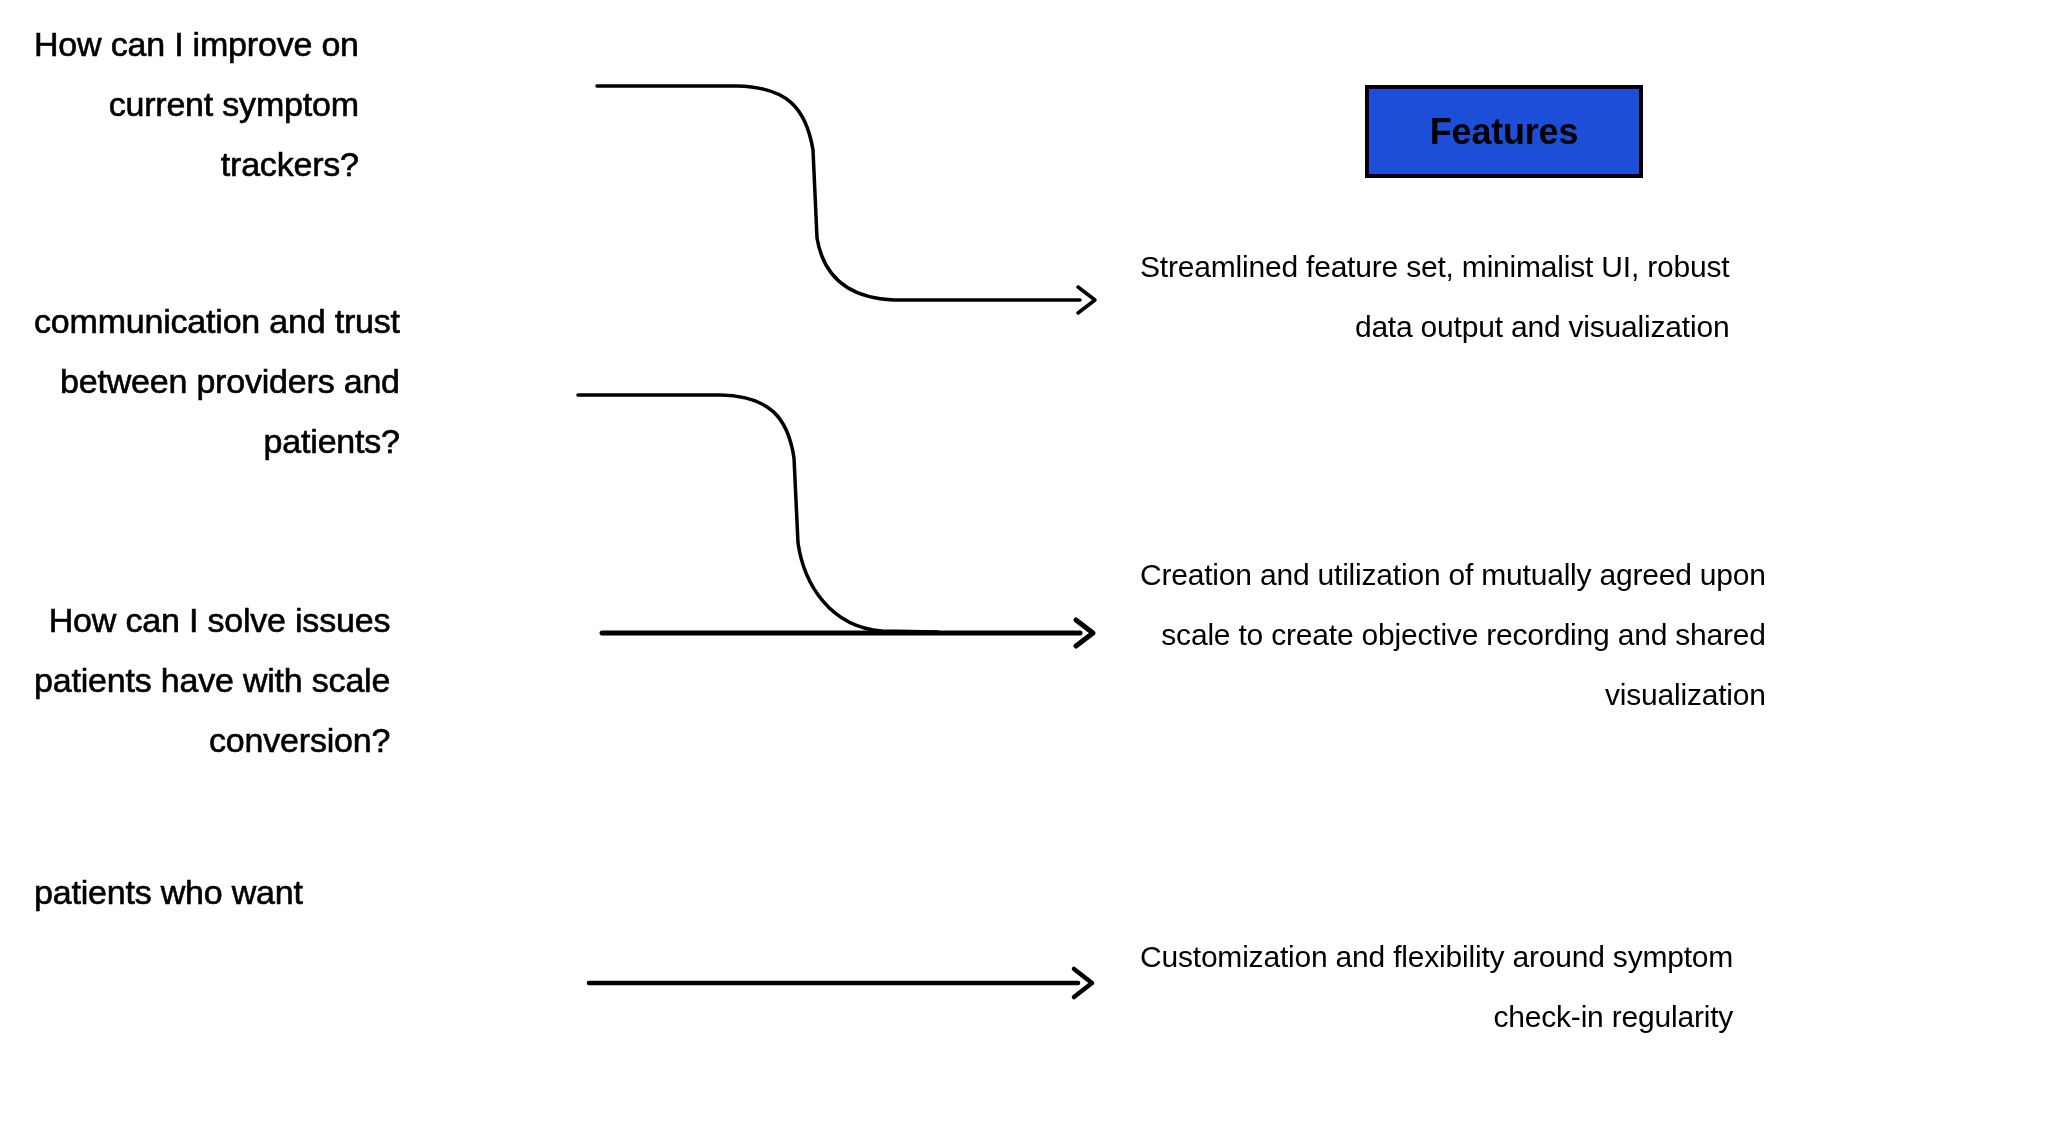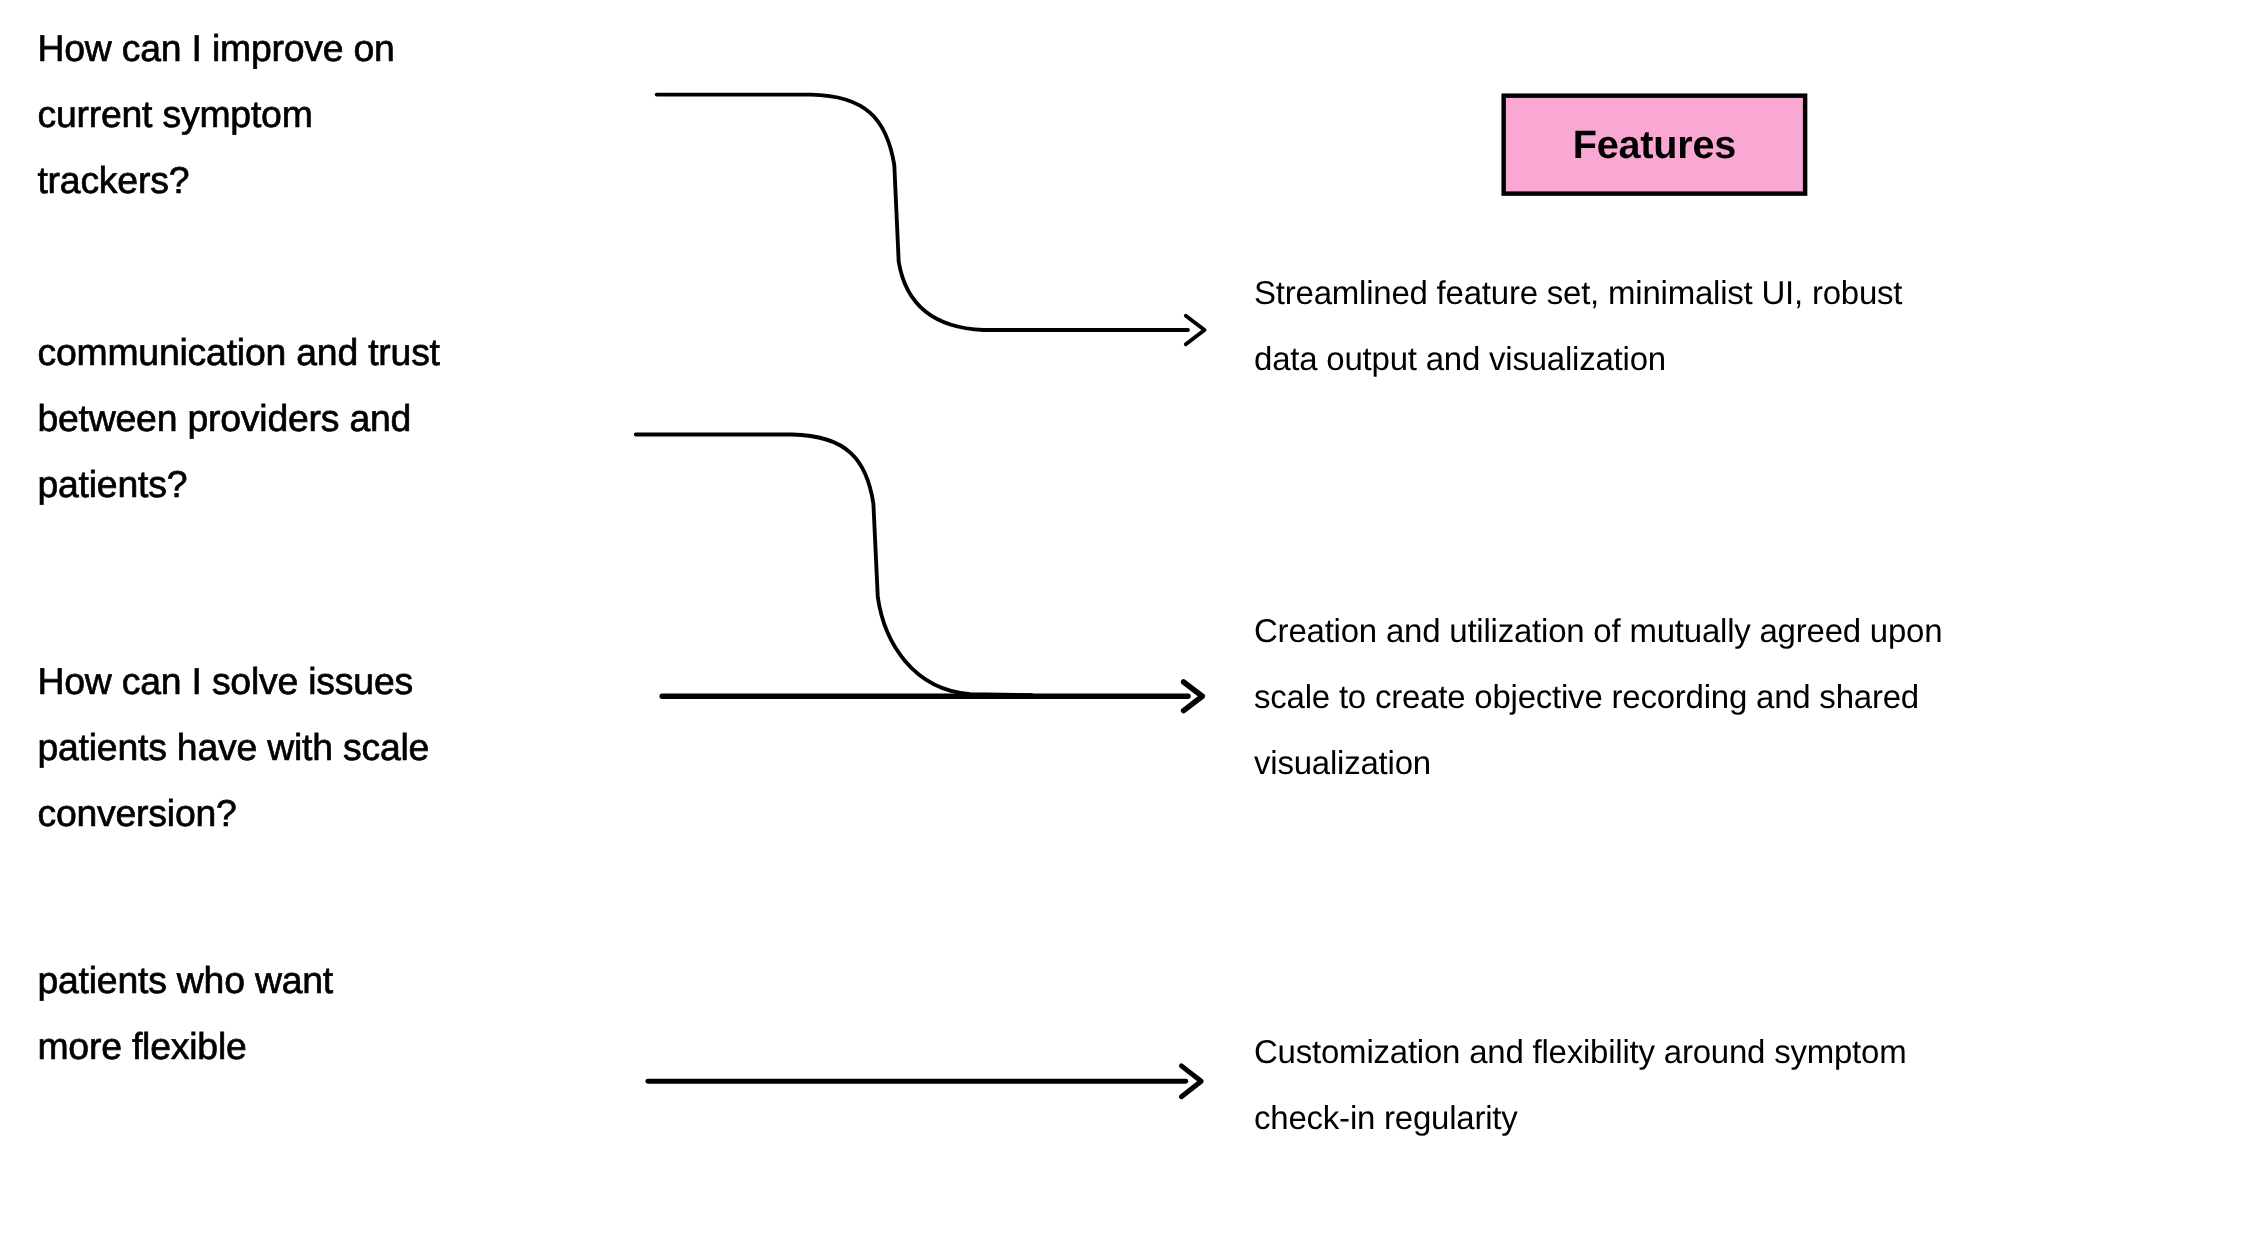--- a/index.html
+++ b/index.html
@@ -8,20 +8,21 @@
     background: #ffffff;
   }
   .canvas {
     position: relative;
     width: 2056px;
     height: 1128px;
     background: #ffffff;
     font-family: "Liberation Sans", "DejaVu Sans", sans-serif;
     color: #000000;
     overflow: hidden;
+    text-align: right;
   }
   .question {
     position: absolute;
     left: 34px;
     font-size: 34px;
     line-height: 60px;
     font-weight: 500;
     letter-spacing: -0.2px;
     -webkit-text-stroke: 0.6px #000000;
     white-space: nowrap;
@@ -49,21 +50,21 @@
     width: 278px;
     height: 93px;
     border: 4px solid #000000;
     box-sizing: border-box;
     display: flex;
     align-items: center;
     justify-content: center;
     font-size: 36px;
     font-weight: 700;
     letter-spacing: -0.2px;
-    background: #f9a8d4;
+    background: #1d4ed8;
   }
   svg.connectors {
     position: absolute;
     left: 0;
     top: 0;
     width: 2056px;
     height: 1128px;
     pointer-events: none;
   }
   svg.connectors path {
@@ -110,21 +111,20 @@
   </div>
 
   <div class="question q3">
     <div>How can I solve issues</div>
     <div>patients have with scale</div>
     <div>conversion?</div>
   </div>
 
   <div class="question q4">
     <div>patients who want</div>
-    <div>more flexible</div>
   </div>
 
   <div class="features-box">
     <span>Features</span>
   </div>
 
   <div class="feature f1">
     <div>Streamlined feature set, minimalist UI, robust</div>
     <div>data output and visualization</div>
   </div>

